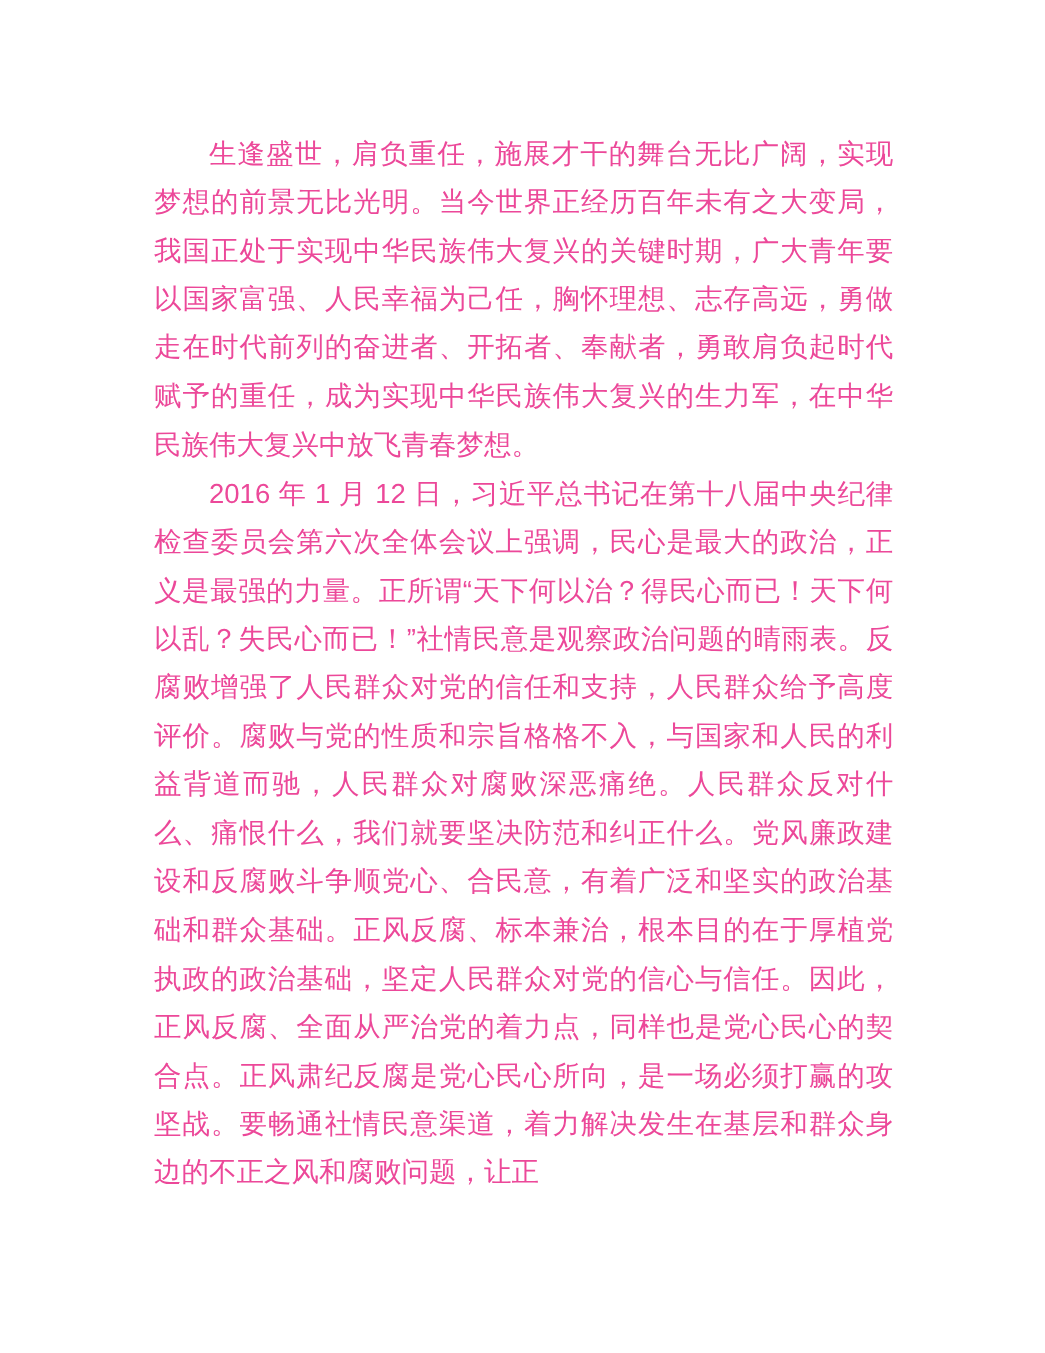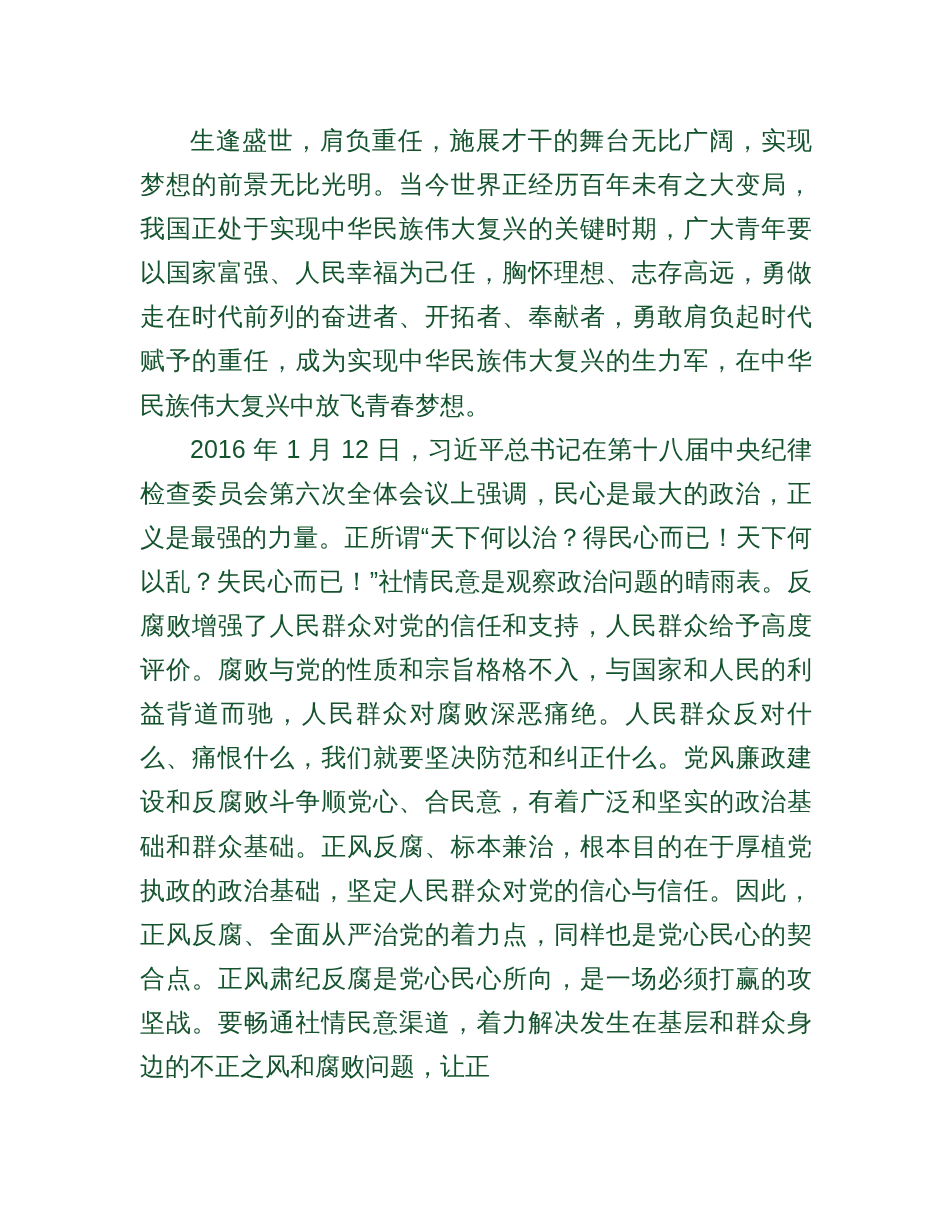--- a/index.html
+++ b/index.html
@@ -24,21 +24,21 @@
     position: absolute;
     left: 140px;
     top: 118px;
     width: 672px;
   }
   .para {
     margin: 0;
     padding: 0;
     font-size: 25px;
     line-height: 44.1px;
-    color: #14532d;
+    color: #ec4899;
     text-indent: 2em;
     text-align: justify;
     text-justify: inter-ideograph;
     letter-spacing: 0px;
     word-break: break-all;
     font-weight: 400;
   }
 </style>
 </head>
 <body>

